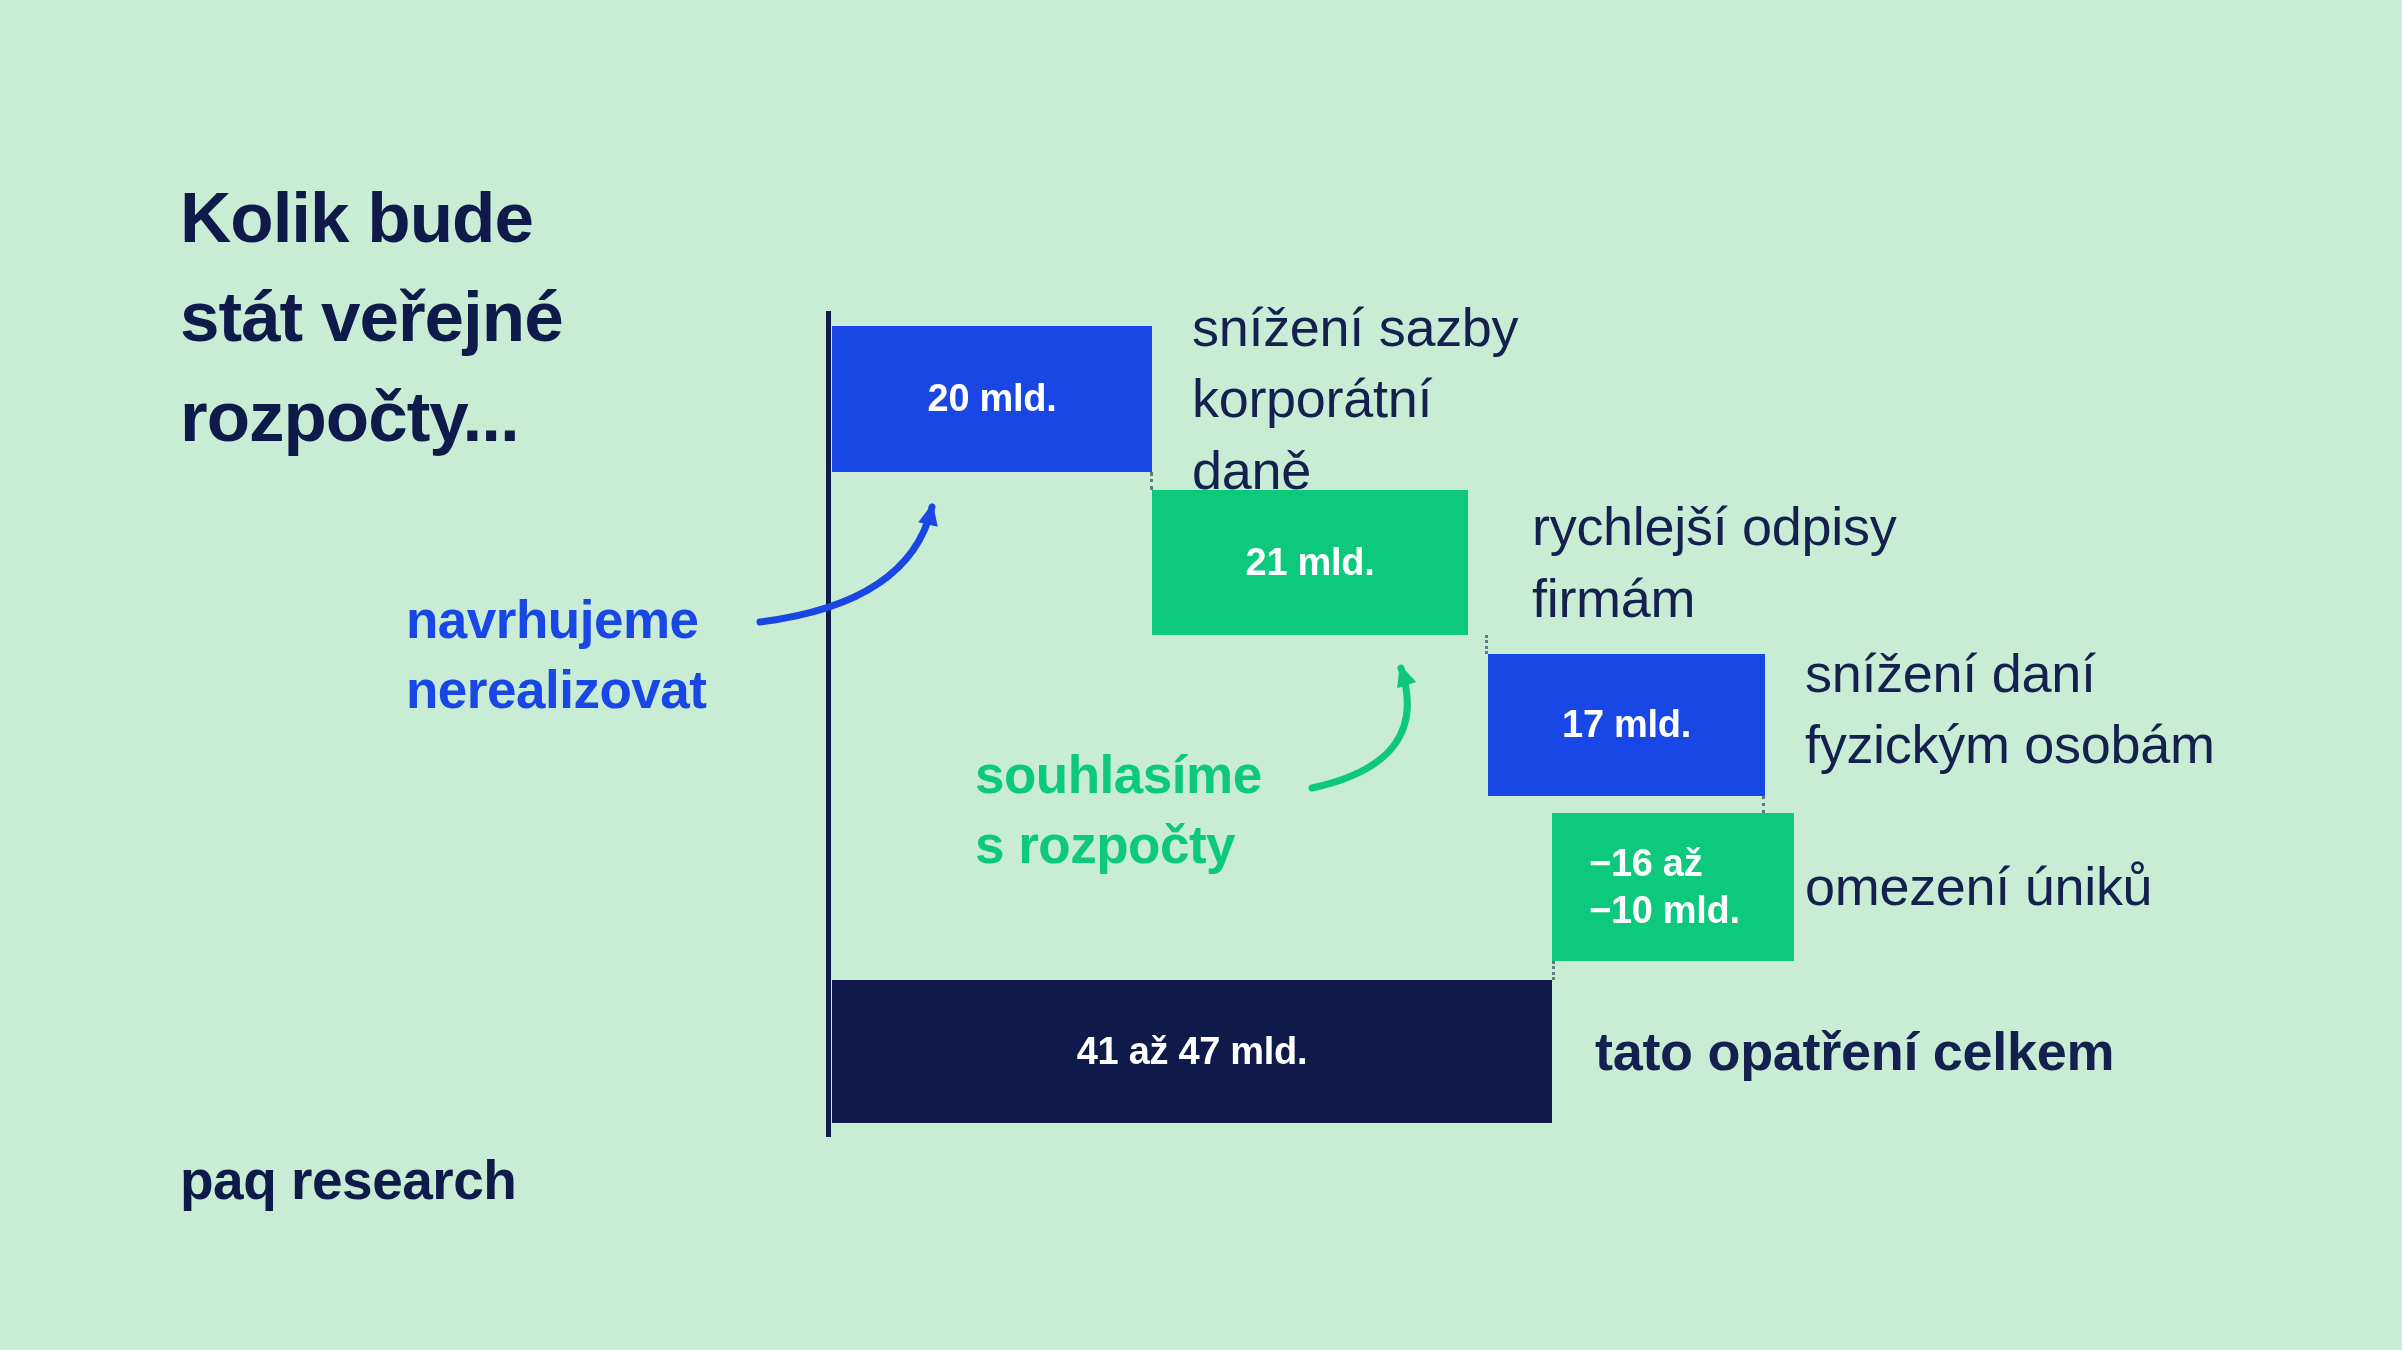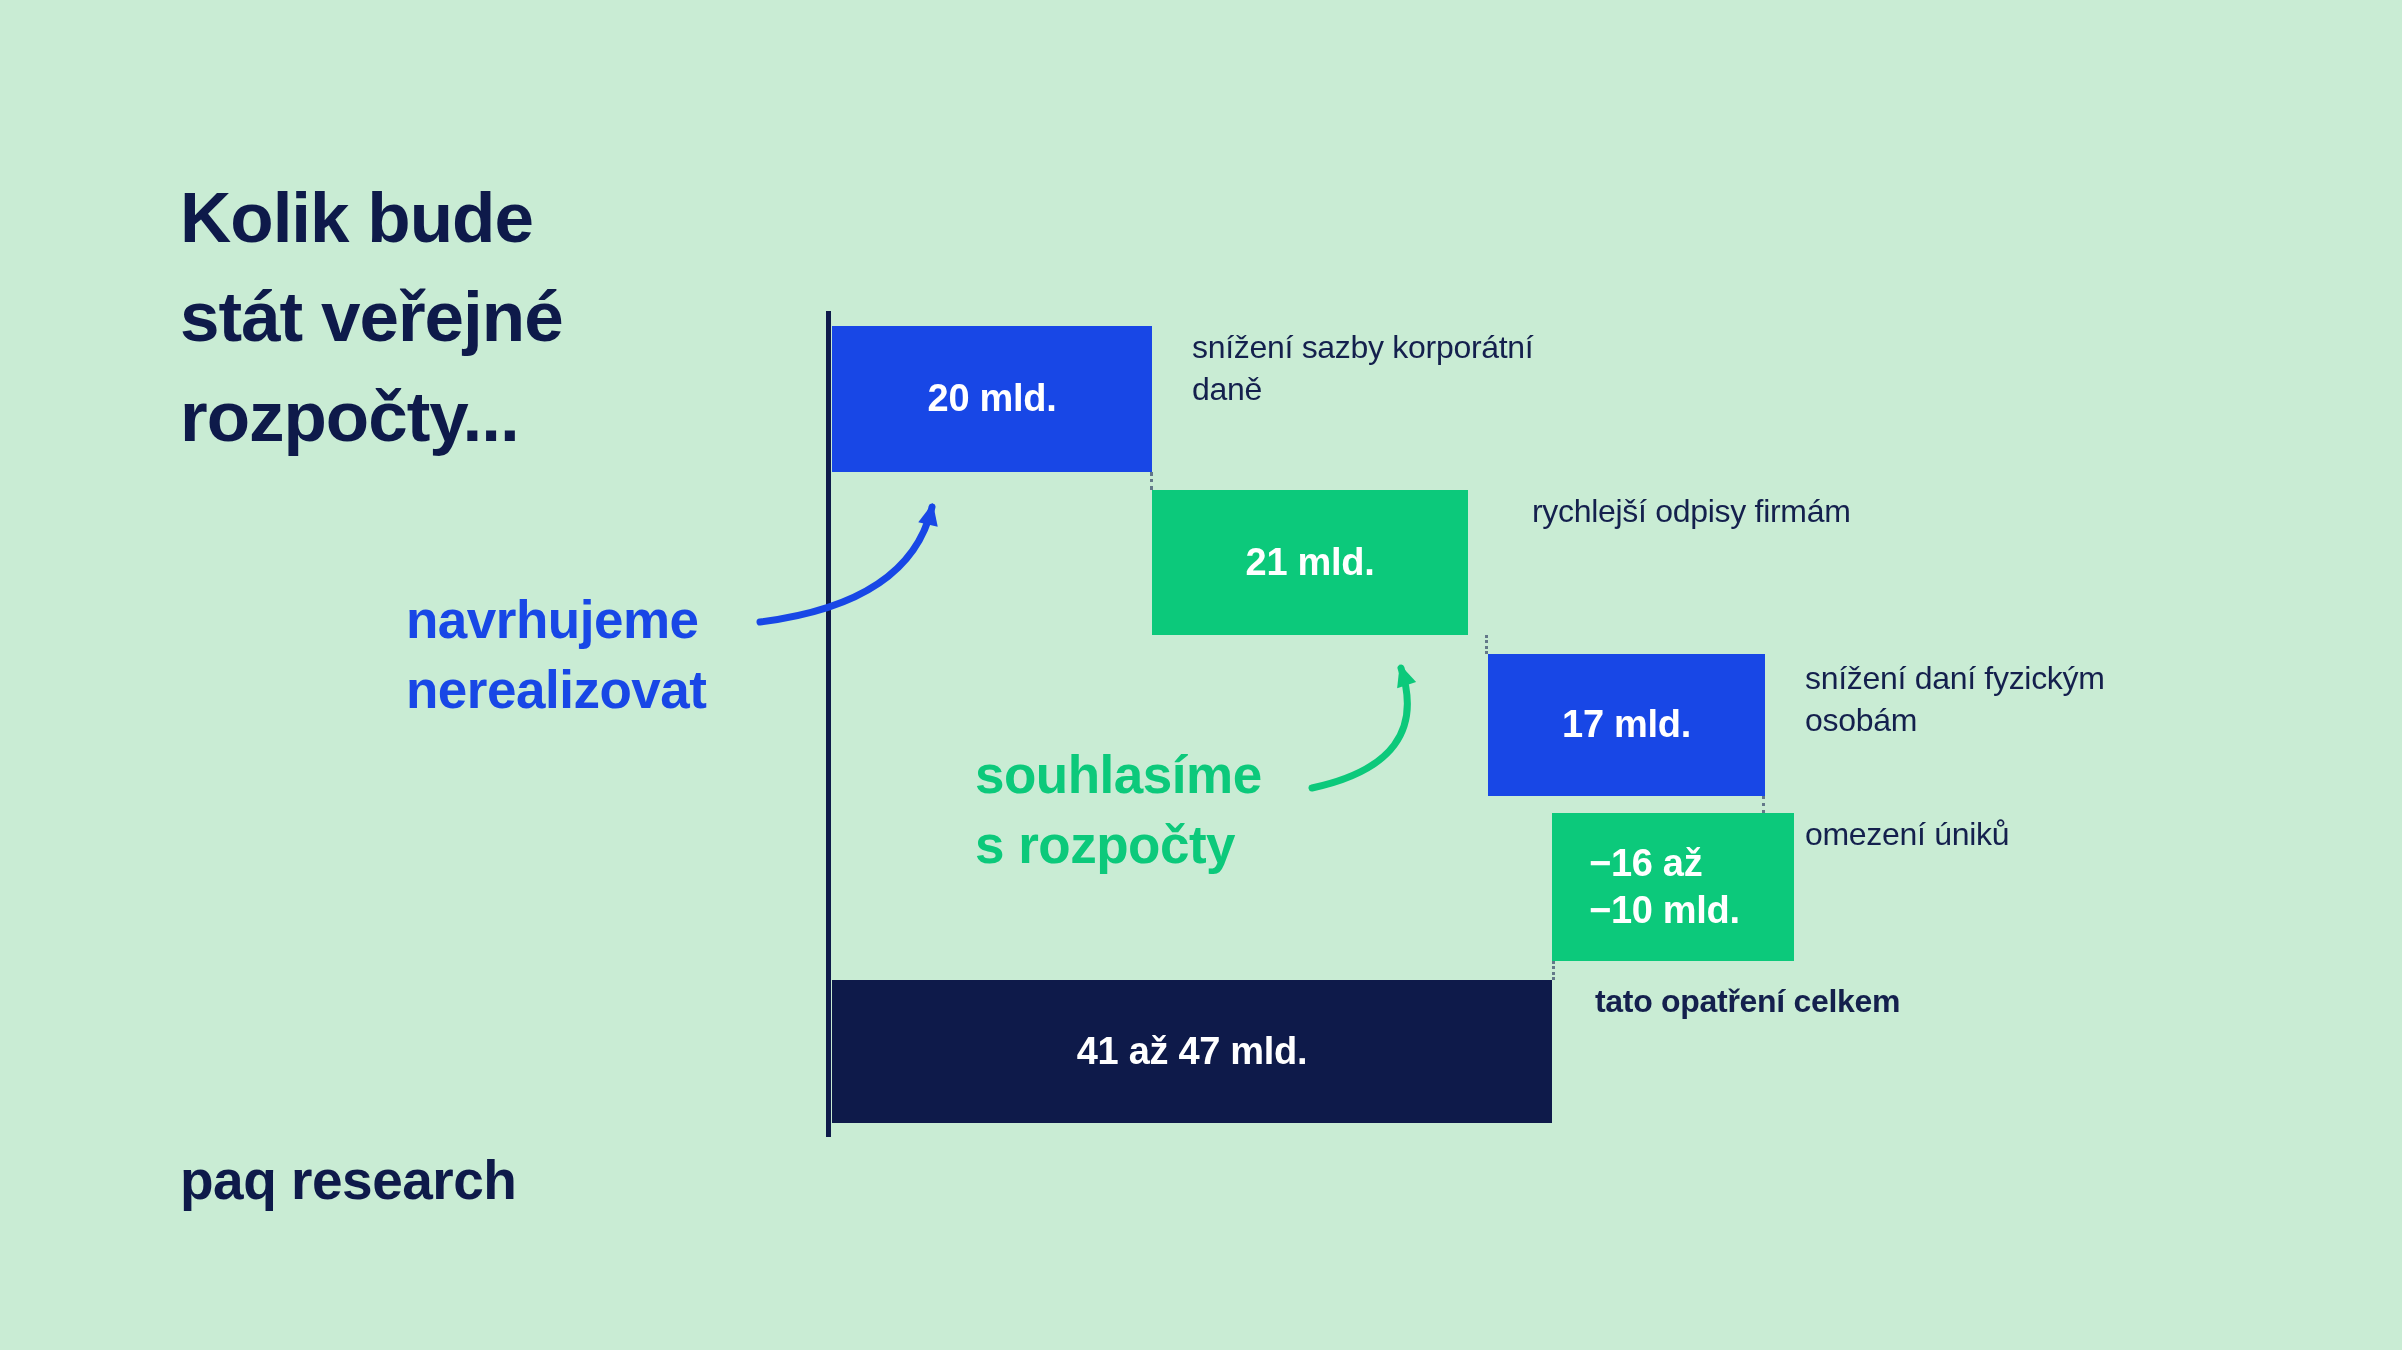--- a/index.html
+++ b/index.html
@@ -54,26 +54,26 @@
   #bar-total         {left:832px; top:980px; width:720px;height:143px;}
   #bar-leak-reduction .bar-value{width:168px;text-align:left;}
   
   .connector{position:absolute;width:0;border-left:3px dotted rgba(14,26,74,0.55);}
   #conn-1{left:1150px;top:472px;height:18px;}
   #conn-2{left:1485px;top:635px;height:19px;}
   #conn-3{left:1762px;top:796px;height:17px;}
   #conn-4{left:1552px;top:961px;height:19px;}
   
   .desc{
-    position:absolute;display:flex;
-    font-size:32px;color:var(--text);line-height:1.32;letter-spacing:-0.3px;
+    position:absolute;display:flex;align-items:center;
+    font-size:54px;color:var(--text);line-height:1.32;letter-spacing:-0.3px;
   }
   #desc-corporate-tax {left:1192px;top:326px;height:146px;width:370px;}
   #desc-depreciation  {left:1532px;top:490px;height:145px;width:540px;}
-  #desc-personal-tax  {left:1805px;top:657px;height:142px;width:410px;}
+  #desc-personal-tax  {left:1805px;top:638px;height:142px;width:410px;}
   #desc-leak-reduction{left:1805px;top:813px;height:148px;width:440px;}
   #desc-total         {left:1595px;top:980px;height:143px;width:560px;font-weight:700;}
   
   #arrows{position:absolute;left:0;top:0;width:2402px;height:1350px;pointer-events:none;}
 </style>
 </head>
 <body>
 
 <div id="canvas">
 

